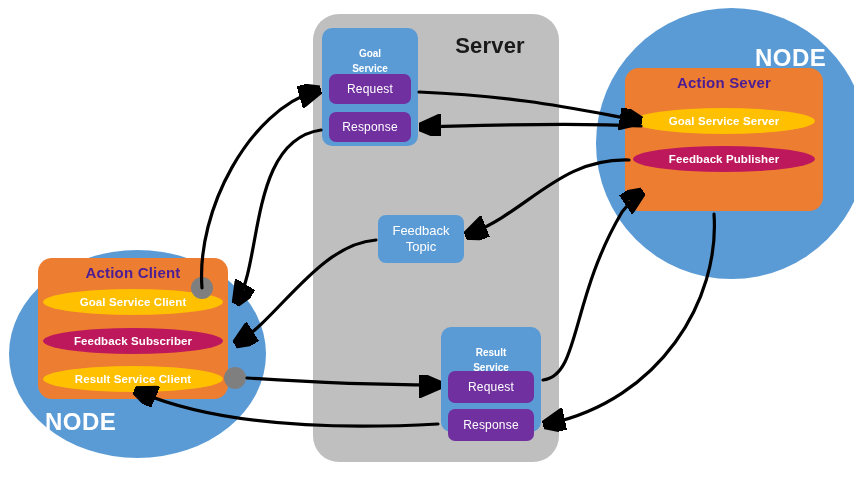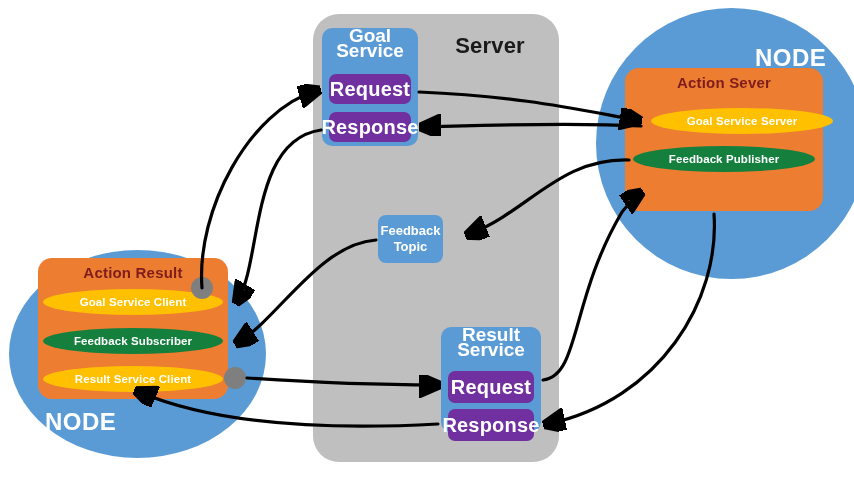--- a/index.html
+++ b/index.html
@@ -17,82 +17,82 @@
   }
   #action-title{
     left:430px;top:32px;width:120px;height:28px;
     color:#1a1a1a;font-size:22px;font-weight:bold;
     text-align:center;line-height:28px;letter-spacing:.2px;
   }
 
   
   .svc-box{background:#5b9bd5;border-radius:10px;}
   .svc-title{
-    color:#ffffff;font-size:19px;font-weight:bold;text-align:center;
-    line-height:15px;padding-top:0;
+    color:#ffffff;font-size:10px;font-weight:bold;text-align:center;
+    line-height:15px;padding-top:18px;
   }
   .rrbox{
     position:absolute;background:#7030a0;border-radius:7px;
-    color:#ffffff;font-weight:bold;font-size:20px;
+    color:#ffffff;font-weight:normal;font-size:12px;
     display:flex;align-items:center;justify-content:center;
     letter-spacing:.2px;
   }
 
   #goal-service{left:322px;top:28px;width:96px;height:118px;}
   #goal-req{left:7px;top:46px;width:82px;height:30px;}
   #goal-res{left:7px;top:84px;width:82px;height:30px;}
 
   #result-service{left:441px;top:327px;width:100px;height:105px;}
   #result-req{left:7px;top:44px;width:86px;height:32px;}
   #result-res{left:7px;top:82px;width:86px;height:32px;}
 
   
   #feedback-topic{
-    left:378px;top:215px;width:65px;height:48px;
+    left:378px;top:215px;width:86px;height:48px;
     background:#5b9bd5;border-radius:8px;
-    color:#fff;font-size:13px;font-weight:bold;text-align:center;
+    color:#fff;font-size:13px;font-weight:normal;text-align:center;
     line-height:16px;display:flex;align-items:center;justify-content:center;
   }
 
   
   .node-circle{border-radius:50%;background:#5b9bd5;}
   #node-client{left:9px;top:250px;width:257px;height:208px;}
   #node-server{left:596px;top:8px;width:271px;height:271px;}
 
   .node-label{
     color:#ffffff;font-size:24px;font-weight:bold;letter-spacing:.5px;
   }
   #node-label-client{left:45px;top:408px;}
   #node-label-server{left:755px;top:44px;}
 
   
   .orange-box{background:#ed7d31;border-radius:14px;}
   #action-client{left:38px;top:258px;width:190px;height:141px;}
   #action-server{left:625px;top:68px;width:198px;height:143px;}
 
   .role-title{
-    color:#7f1d1d;font-size:15px;font-weight:bold;text-align:center;
+    color:#4c1d95;font-size:15px;font-weight:bold;text-align:center;
     width:100%;position:absolute;top:6px;left:0;letter-spacing:.2px;
   }
 
   .pill{
     position:absolute;border-radius:50%/50%;
     color:#ffffff;font-size:11.5px;font-weight:bold;
     display:flex;align-items:center;justify-content:center;
     text-align:center;letter-spacing:.1px;
   }
   .pill-yellow{background:#ffc000;}
-  .pill-green{background:#15803d;}
+  .pill-green{background:#be185d;}
 
   
   #cl-goal{left:5px;top:31px;width:180px;height:26px;}
   #cl-fb  {left:5px;top:70px;width:180px;height:26px;}
   #cl-res {left:5px;top:108px;width:180px;height:26px;}
   
-  #sv-goal{left:26px;top:40px;width:182px;height:26px;}
+  #sv-goal{left:8px;top:40px;width:182px;height:26px;}
   #sv-fb  {left:8px;top:78px;width:182px;height:26px;}
   #sv-res {left:8px;top:116px;width:182px;height:26px;}
 
   
   .dot{position:absolute;width:22px;height:22px;border-radius:50%;
        background:#7f7f7f;}
   #dot-goal-client{left:191px;top:277px;}
   #dot-result-client{left:224px;top:367px;}
 
   
@@ -115,21 +115,21 @@
   <div class="abs orange-box" id="action-server">
     <div class="role-title">Action Sever</div>
     <div class="pill pill-yellow" id="sv-goal">Goal Service Server</div>
     <div class="pill pill-green" id="sv-fb">Feedback Publisher</div>
   </div>
 
   <div class="abs node-circle" id="node-client"></div>
   <div class="abs node-label" id="node-label-client">NODE</div>
 
   <div class="abs orange-box" id="action-client">
-    <div class="role-title">Action Result</div>
+    <div class="role-title">Action Client</div>
     <div class="pill pill-yellow" id="cl-goal">Goal Service Client</div>
     <div class="pill pill-yellow" id="cl-res">Result Service Client</div>
     <div class="pill pill-green" id="cl-fb">Feedback Subscriber</div>
   </div>
 
   <div class="abs svc-box" id="goal-service">
     <div class="svc-title">
       <div>Goal</div>
       <div>Service</div>
     </div>

